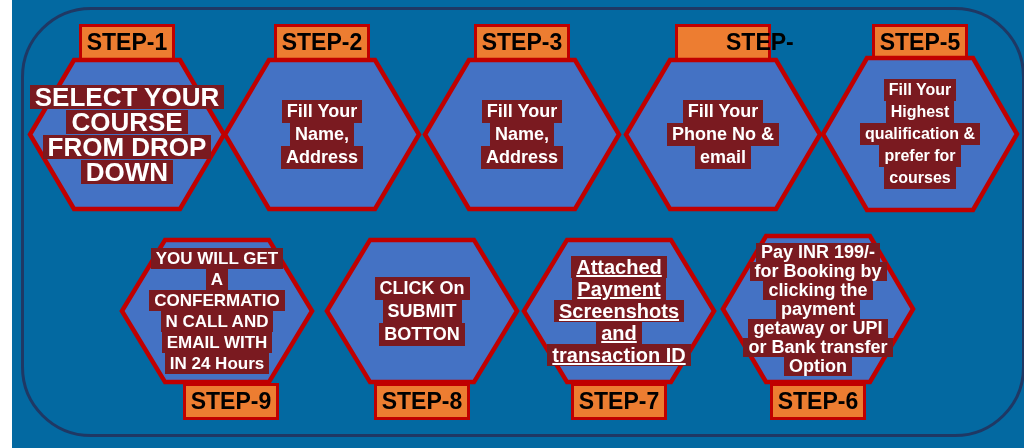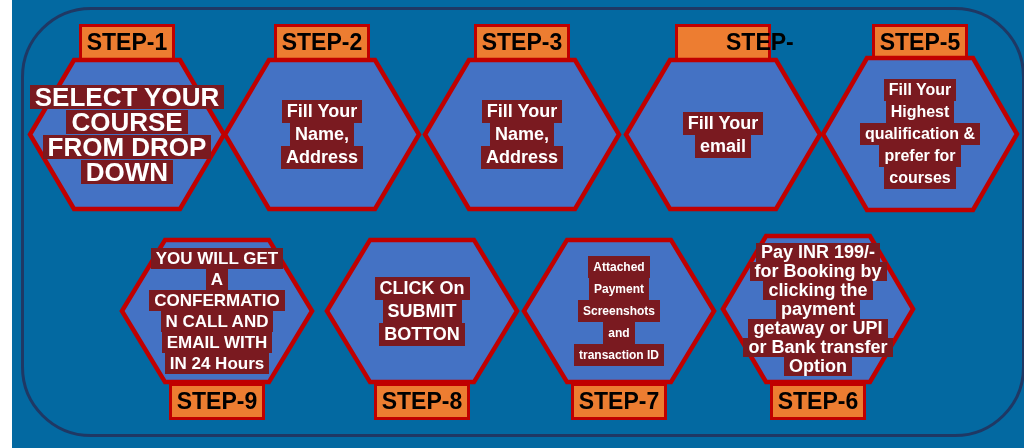--- a/index.html
+++ b/index.html
@@ -44,32 +44,32 @@
   .s2 .hex{left:210px;top:57px;width:200px;height:155px;}
   .s2 .label{left:262px;top:24px;}
   .s3 .hex{left:410px;top:57px;width:200px;height:155px;}
   .s3 .label{left:462px;top:24px;}
   .s4 .hex{left:611px;top:57px;width:200px;height:155px;}
   .s4 .label{left:663px;top:24px;padding-left:48px;}
   .s5 .hex{left:808px;top:55px;width:200px;height:158px;}
   .s5 .label{left:860px;top:24px;}
   
   .s9 .hex{left:107px;top:237px;width:196px;height:148px;}
-  .s9 .label{left:157px;top:383px;}
+  .s9 .label{left:171px;top:383px;}
   .s8 .hex{left:312px;top:237px;width:196px;height:148px;}
   .s8 .label{left:362px;top:383px;}
   .s7 .hex{left:509px;top:237px;width:196px;height:148px;}
   .s7 .label{left:559px;top:383px;}
   .s6 .hex{left:708px;top:233px;width:196px;height:152px;}
   .s6 .label{left:758px;top:383px;}
   
   .s1 .line span{font-size:26px;line-height:24px;}
   .s2 .line span,.s3 .line span,.s4 .line span,.s8 .line span{font-size:18px;line-height:23px;}
   .s5 .line span{font-size:16px;line-height:22px;}
-  .s7 .line span{font-size:12px;line-height:22px;}
+  .s7 .line span{font-size:20px;line-height:22px;text-decoration:underline;}
   .s9 .line span{font-size:17px;line-height:21px;}
   .s6 .line span{font-size:18px;line-height:19px;}
 </style>
 </head>
 <body>
 
 <div class="stage">
   <div class="frame"></div>
 
   <div class="step s1">
@@ -116,20 +116,21 @@
   </div>
 
   <div class="step s4">
     <div class="label">STEP-4</div>
     <div class="hex">
       <svg viewBox="0 0 200 152" preserveAspectRatio="none">
         <polygon points="47,3 153,3 197,76 153,149 47,149 3,76" vector-effect="non-scaling-stroke"></polygon>
       </svg>
       <div class="lines">
         <div class="line"><span>Fill Your</span></div>
+        <div class="line"><span>Phone No &amp;</span></div>
         <div class="line"><span>email</span></div>
       </div>
     </div>
   </div>
 
   <div class="step s5">
     <div class="label">STEP-5</div>
     <div class="hex">
       <svg viewBox="0 0 200 152" preserveAspectRatio="none">
         <polygon points="47,3 153,3 197,76 153,149 47,149 3,76" vector-effect="non-scaling-stroke"></polygon>

